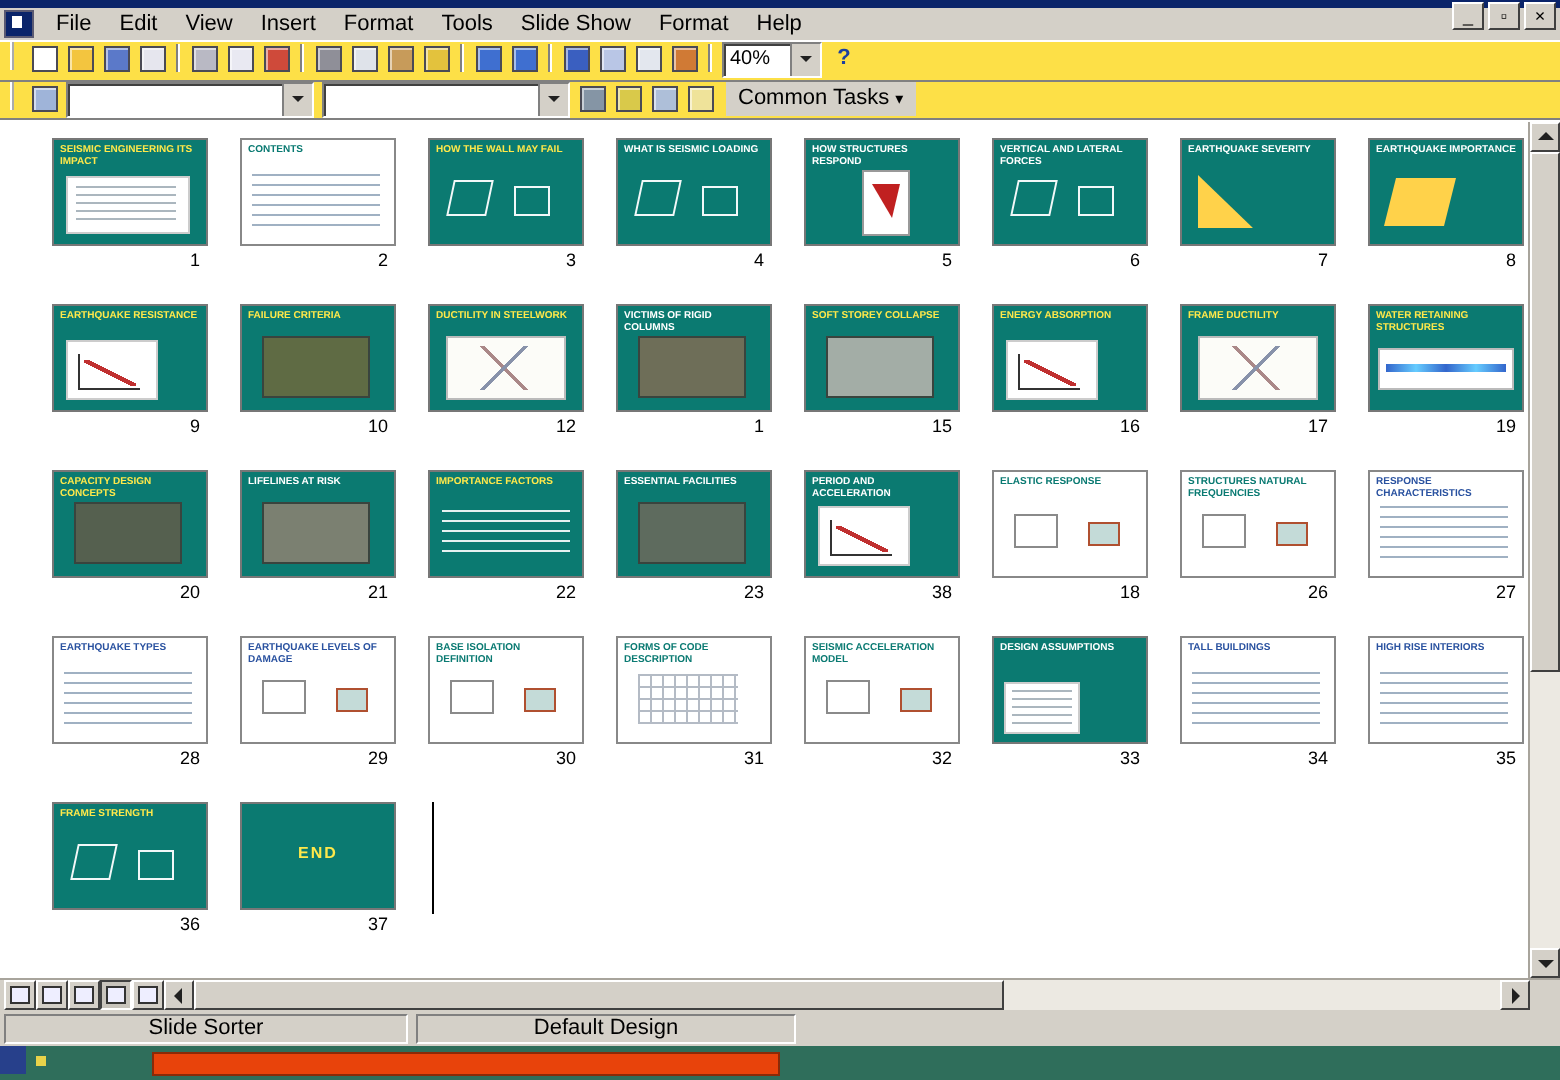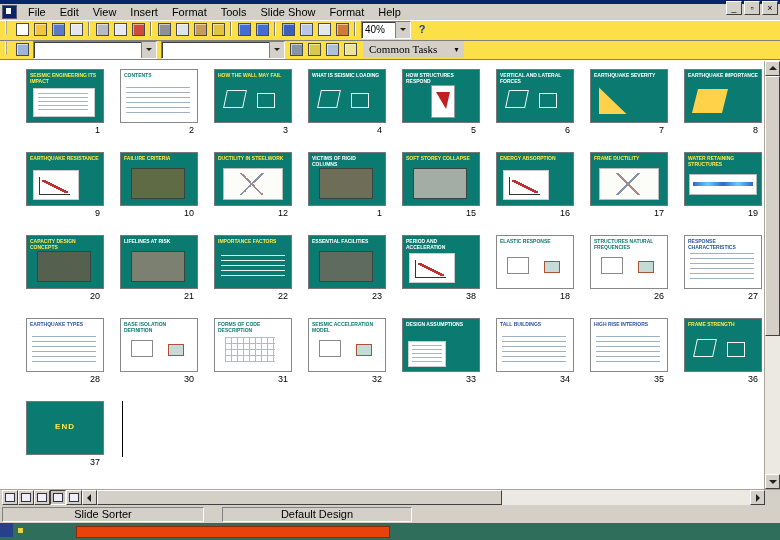--- a/index.html
+++ b/index.html
@@ -21,21 +21,21 @@
   .tbtn{width:18px;height:17px;border:1px solid transparent;background:transparent;padding:0;display:flex;align-items:center;justify-content:center;}
   .tglyph{width:11px;height:11px;border:1px solid #4a4a55;box-shadow:inset 1px 1px 0 rgba(255,255,255,.55);display:block;}
   .tsep{width:1px;height:14px;background:#808080;border-right:1px solid #fff;margin:0 3px;}
   .combo{height:16px;background:#fff;border:1px solid;border-color:#808080 #fff #fff #808080;box-shadow:inset 1px 1px 0 #404040;display:flex;align-items:center;margin:0 2px;}
   .combo-text{font-size:10px;padding:0 3px;flex:1;white-space:nowrap;overflow:hidden;}
   .combo-drop{width:14px;height:100%;background:#d4d0c8;border-left:1px solid #808080;display:flex;align-items:center;justify-content:center;}
   .combo-drop::after{content:"";border:3px solid transparent;border-top-color:#202020;margin-top:3px;}
   .combo.zoom{width:48px;}
   .combo.c-wide{width:122px;}
   .tbtn.help .hq{color:#1b3fa0;font-weight:bold;font-size:11px;}
-  .ctasks{height:17px;margin-left:4px;background:#d4d0c8;border:1px solid transparent;display:flex;align-items:center;gap:17px;font-size:11px;padding:0 5px;font-family:Liberation Serif, serif;}
+  .ctasks{height:17px;margin-left:4px;background:#d4d0c8;border:1px solid transparent;display:flex;align-items:center;gap:3px;font-size:11px;padding:0 5px;font-family:Liberation Sans, sans-serif;}
   .ctasks .caret{font-size:8px;}
 
   
   .doc-area{position:relative;height:432px;background:#fff;border-top:1px solid #fff;overflow:hidden;}
   .slide-grid{position:absolute;left:0;top:0;right:15px;bottom:0;padding:8px 0 0 26px;display:grid;grid-template-columns:repeat(8,94px);grid-auto-rows:83px;overflow:hidden;}
   .cell{position:relative;}
   .thumb{position:relative;width:76px;height:52px;border:1px solid #777;overflow:hidden;}
   .thumb.teal{background:#0b7a71;}
   .thumb.white{background:#ffffff;border-color:#888;}
   .t-title{position:absolute;top:2px;left:3px;right:3px;font-size:5px;line-height:6px;font-weight:bold;text-transform:uppercase;}
@@ -85,21 +85,21 @@
   .hscroll-row{height:15px;background:#ece9e2;display:flex;align-items:stretch;border-top:1px solid #a8a49c;}
   .view-buttons{display:flex;background:#d4d0c8;padding-left:2px;}
   .viewbtn{width:16px;height:15px;background:#d4d0c8;border:1px solid;border-color:#fff #404040 #404040 #fff;padding:0;display:flex;align-items:center;justify-content:center;box-sizing:border-box;}
   .viewbtn.pressed{border-color:#404040 #fff #fff #404040;background:#c8c4bc;}
   .vglyph{width:8px;height:7px;border:1px solid #333;background:#eef;display:block;}
   .htrack{flex:1;position:relative;}
   .hthumb{position:absolute;left:0;top:0;height:15px;width:62%;background:#d4d0c8;border:1px solid;border-color:#fff #404040 #404040 #fff;box-sizing:border-box;}
   .scorner{width:15px;background:#d4d0c8;}
 
   
-  .statusbar{height:18px;background:#d4d0c8;display:flex;align-items:center;padding-left:2px;gap:18px;}
+  .statusbar{height:18px;background:#d4d0c8;display:flex;align-items:center;padding-left:2px;gap:4px;}
   .spanel{height:13px;border:1px solid;border-color:#808080 #fff #fff #808080;font-size:11px;display:flex;align-items:center;justify-content:center;color:#000;}
   .spanel.p1{width:200px;}
   .spanel.p2{width:188px;}
   .taskbar{height:17px;background:#2f6e5b;position:relative;}
   .start-sq{position:absolute;left:0;top:0;width:13px;height:14px;background:#27408b;}
   .tb-dot{position:absolute;left:18px;top:5px;width:5px;height:5px;background:#e8d24a;}
   .tb-active{position:absolute;left:76px;top:3px;width:314px;height:12px;background:#e8430b;border:1px solid #8a2a08;box-sizing:border-box;}
 </style>
 </head>
 <body>
@@ -406,20 +406,27 @@
         </div>
         <div class="cell">
           <div class="thumb white">
             <div class="t-title" style="color: rgb(42, 82, 160);">EARTHQUAKE TYPES</div>
             <div class="art art-bullets"></div>
           </div>
           <div class="num">28</div>
         </div>
         <div class="cell">
           <div class="thumb white">
+            <div class="t-title" style="color: rgb(42, 82, 160);">EARTHQUAKE LEVELS OF DAMAGE</div>
+            <div class="art art-wdiagram"></div>
+          </div>
+          <div class="num">29</div>
+        </div>
+        <div class="cell">
+          <div class="thumb white">
             <div class="t-title" style="color: rgb(10, 122, 114);">BASE ISOLATION DEFINITION</div>
             <div class="art art-wdiagram"></div>
           </div>
           <div class="num">30</div>
         </div>
         <div class="cell">
           <div class="thumb white">
             <div class="t-title" style="color: rgb(10, 122, 114);">FORMS OF CODE DESCRIPTION</div>
             <div class="art art-grid"></div>
           </div>

